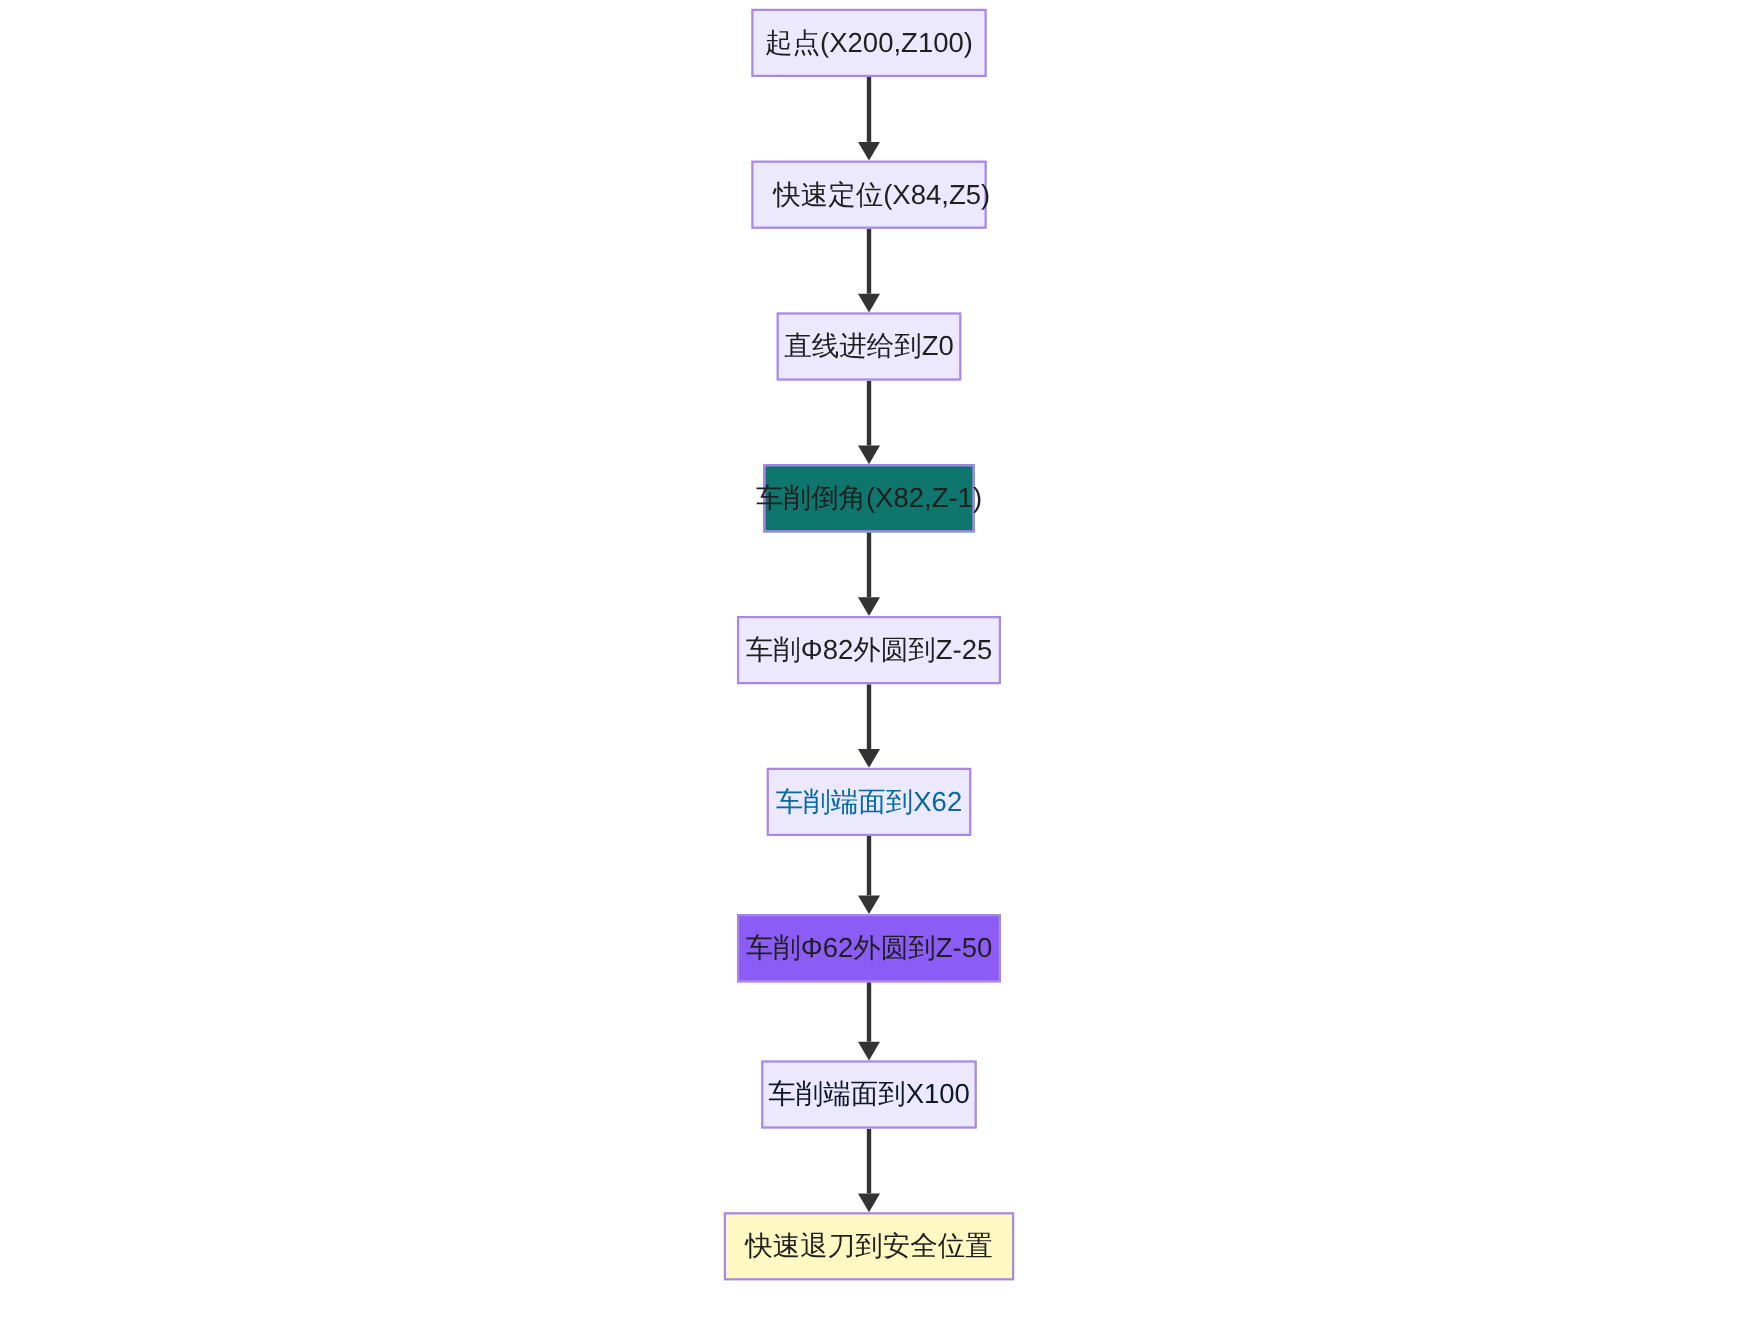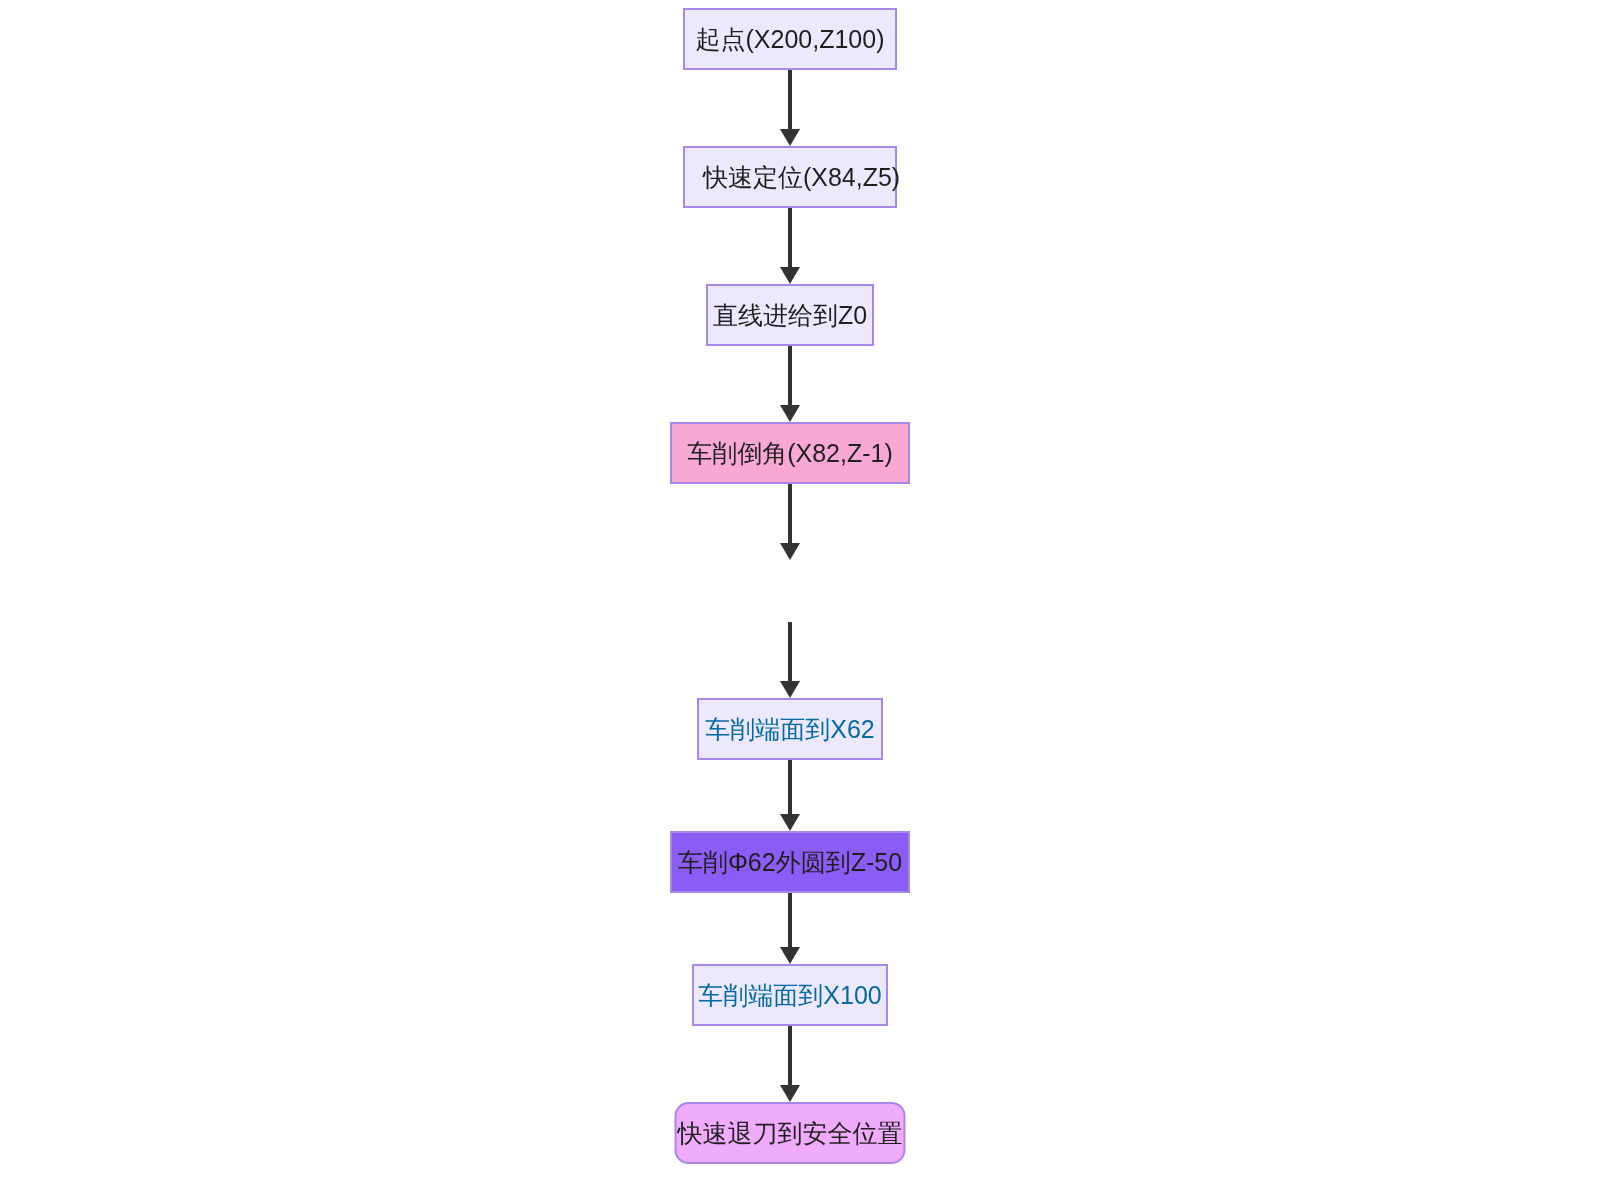--- a/index.html
+++ b/index.html
@@ -107,28 +107,31 @@
     </div>
     <div class="node" style="left: 790px; top: 8px; width: 214px; background: rgb(236, 232, 253); border-color: rgb(169, 135, 232); color: rgb(31, 31, 31);">
       <span class="node-label">起点(X200,Z100)</span>
     </div>
     <div class="node" style="left: 790px; top: 146px; width: 214px; background: rgb(236, 232, 253); border-color: rgb(169, 135, 232); color: rgb(31, 31, 31); padding-left: 23px;">
       <span class="node-label">快速定位(X84,Z5)</span>
     </div>
     <div class="node" style="left: 790px; top: 284px; width: 168px; background: rgb(236, 232, 253); border-color: rgb(169, 135, 232); color: rgb(31, 31, 31); justify-content: center;">
       <span class="node-label">直线进给到Z0</span>
     </div>
-    <div class="node" style="left: 790px; top: 422px; width: 240px; background: #f9a8d4; border-color: rgb(169, 135, 232); color: rgb(31, 31, 31);">
+    <div class="node" style="left: 790px; top: 422px; width: 192px; background: #0f766e; border-color: rgb(169, 135, 232); color: rgb(31, 31, 31);">
       <span class="node-label">车削倒角(X82,Z-1)</span>
+    </div>
+    <div class="node" style="left: 790px; top: 560px; width: 240px; background: rgb(236, 232, 253); border-color: rgb(169, 135, 232); color: rgb(31, 31, 31);">
+      <span class="node-label">车削Φ82外圆到Z-25</span>
     </div>
     <div class="node" style="left: 790px; top: 698px; width: 186px; background: rgb(236, 232, 253); border-color: rgb(169, 135, 232); color: #0369a1;">
       <span class="node-label">车削端面到X62</span>
     </div>
     <div class="node" style="left: 790px; top: 831px; width: 240px; background: #8b5cf6; border-color: rgb(169, 135, 232); color: rgb(31, 31, 31);">
       <span class="node-label">车削Φ62外圆到Z-50</span>
     </div>
-    <div class="node" style="left: 790px; top: 964px; width: 196px; background: rgb(236, 232, 253); border-color: rgb(169, 135, 232); color: #0369a1;">
+    <div class="node" style="left: 790px; top: 964px; width: 196px; background: rgb(236, 232, 253); border-color: rgb(169, 135, 232); color: #0f172a;">
       <span class="node-label">车削端面到X100</span>
     </div>
-    <div class="node" style="left: 790px; top: 1102px; width: 231px; background: #f0abfc; border-color: rgb(169, 135, 232); color: rgb(31, 31, 31); border-radius: 14px;">
+    <div class="node" style="left: 790px; top: 1102px; width: 264px; background: #fef9c3; border-color: rgb(169, 135, 232); color: rgb(31, 31, 31);">
       <span class="node-label">快速退刀到安全位置</span>
     </div>
   </div>
 
 </body></html>

